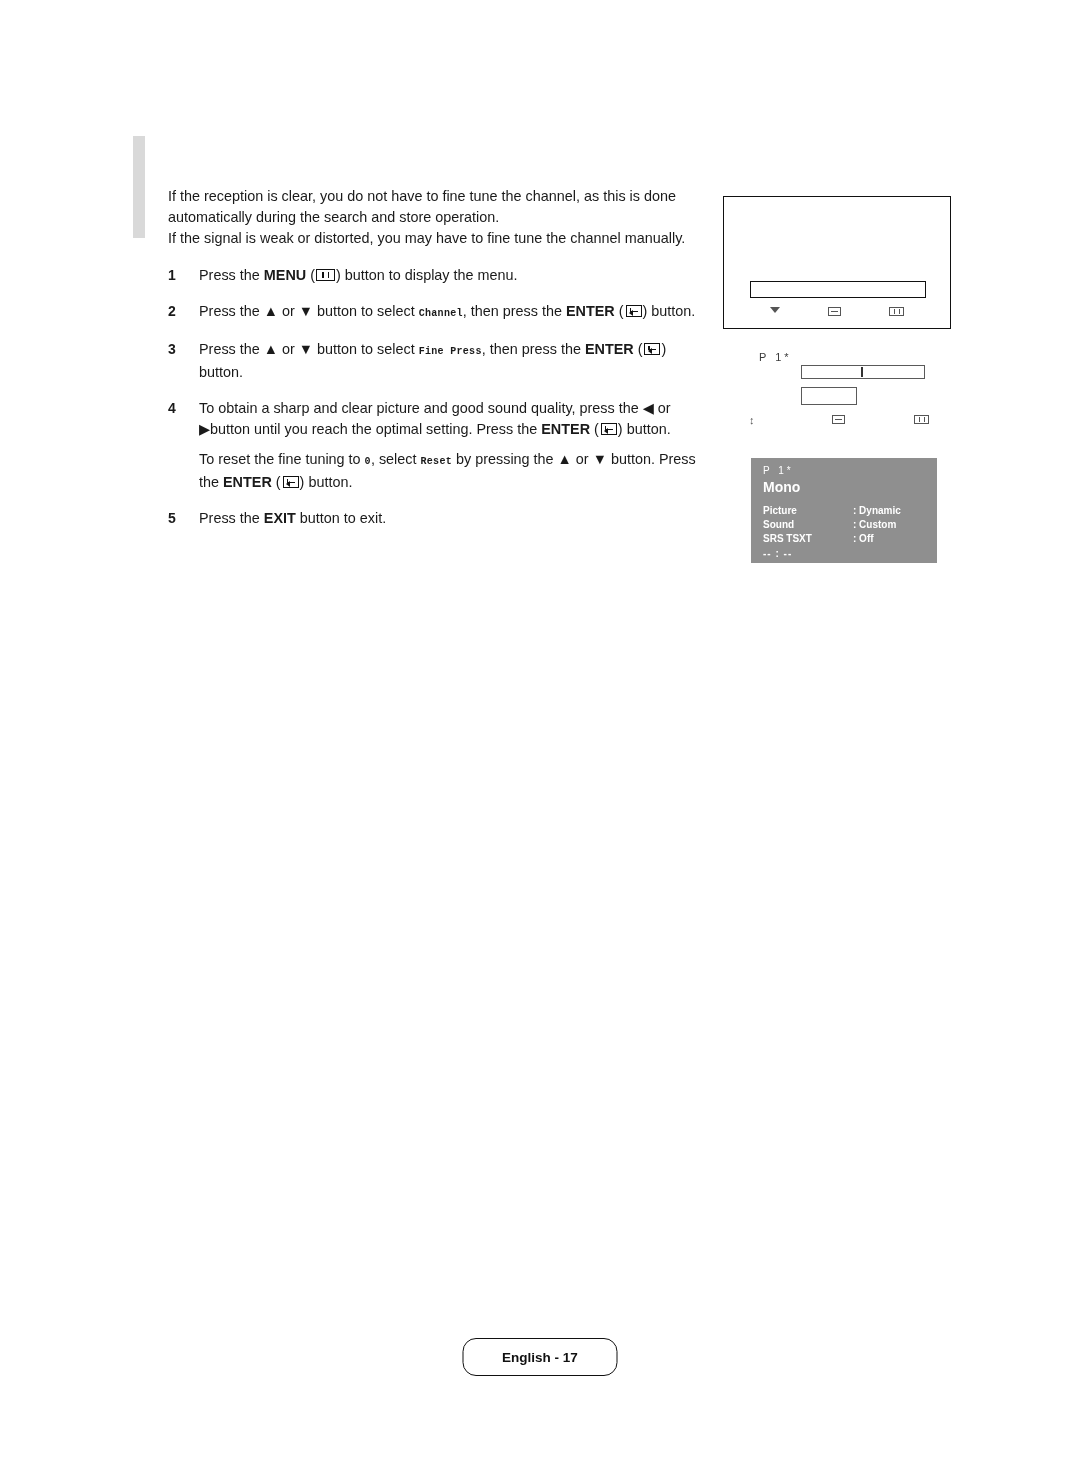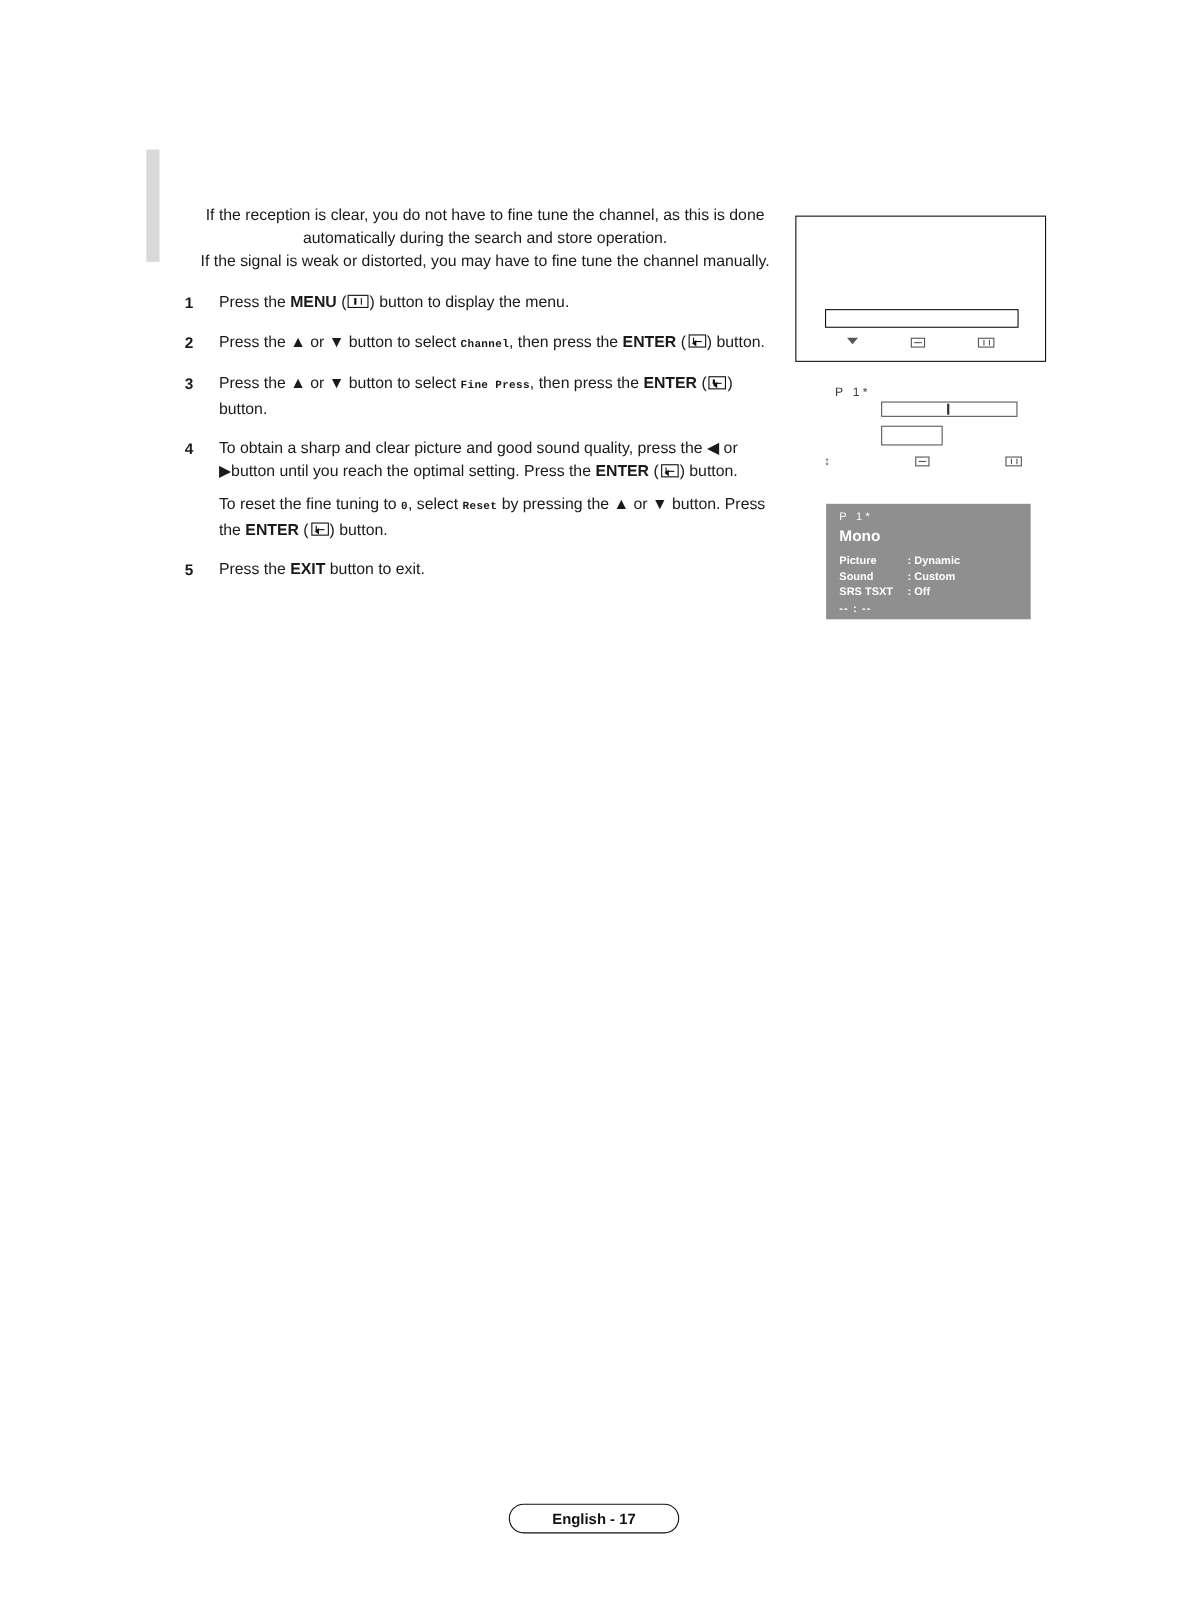--- a/index.html
+++ b/index.html
@@ -58,21 +58,21 @@
   .body {
     position: absolute;
     left: 168px;
     top: 186px;
     width: 546px;
     font-size: 14.4px;
     line-height: 21px;
     color: #1a1a1a;
   }
   .intro p { margin: 0; }
-  .intro .ln { display: block; text-align: center; }
+  .intro .ln { display: block; }
 
   .steps {
     margin-top: 16px;
   }
   .step {
     position: relative;
     display: block;
     padding-left: 31px;
     margin-bottom: 15px;
   }
@@ -306,38 +306,39 @@
   .osd3 .r2 {
     font-weight: bold;
     font-size: 14px;
     margin-bottom: 9px;
   }
   .osd3 .row {
     display: flex;
     font-weight: bold;
     font-size: 10px;
     line-height: 14px;
+    gap: 28px;
   }
   .osd3 .row .k { width: 62px; }
   .osd3 .row .v { }
   .osd3 .r6 {
     font-weight: bold;
     font-size: 10px;
     margin-top: 2px;
     letter-spacing: 1px;
   }
 
   
   .footer {
     position: absolute;
     left: 50%;
     transform: translateX(-50%);
-    bottom: 80px;
+    bottom: 98px;
     width: 155px;
-    height: 27px;
+    height: 38px;
     border: 1.5px solid #111;
     border-radius: 13.5px;
     display: flex;
     align-items: center;
     justify-content: center;
     font-size: 13.5px;
     font-weight: bold;
     color: #111;
     background: #fff;
     box-sizing: border-box;

